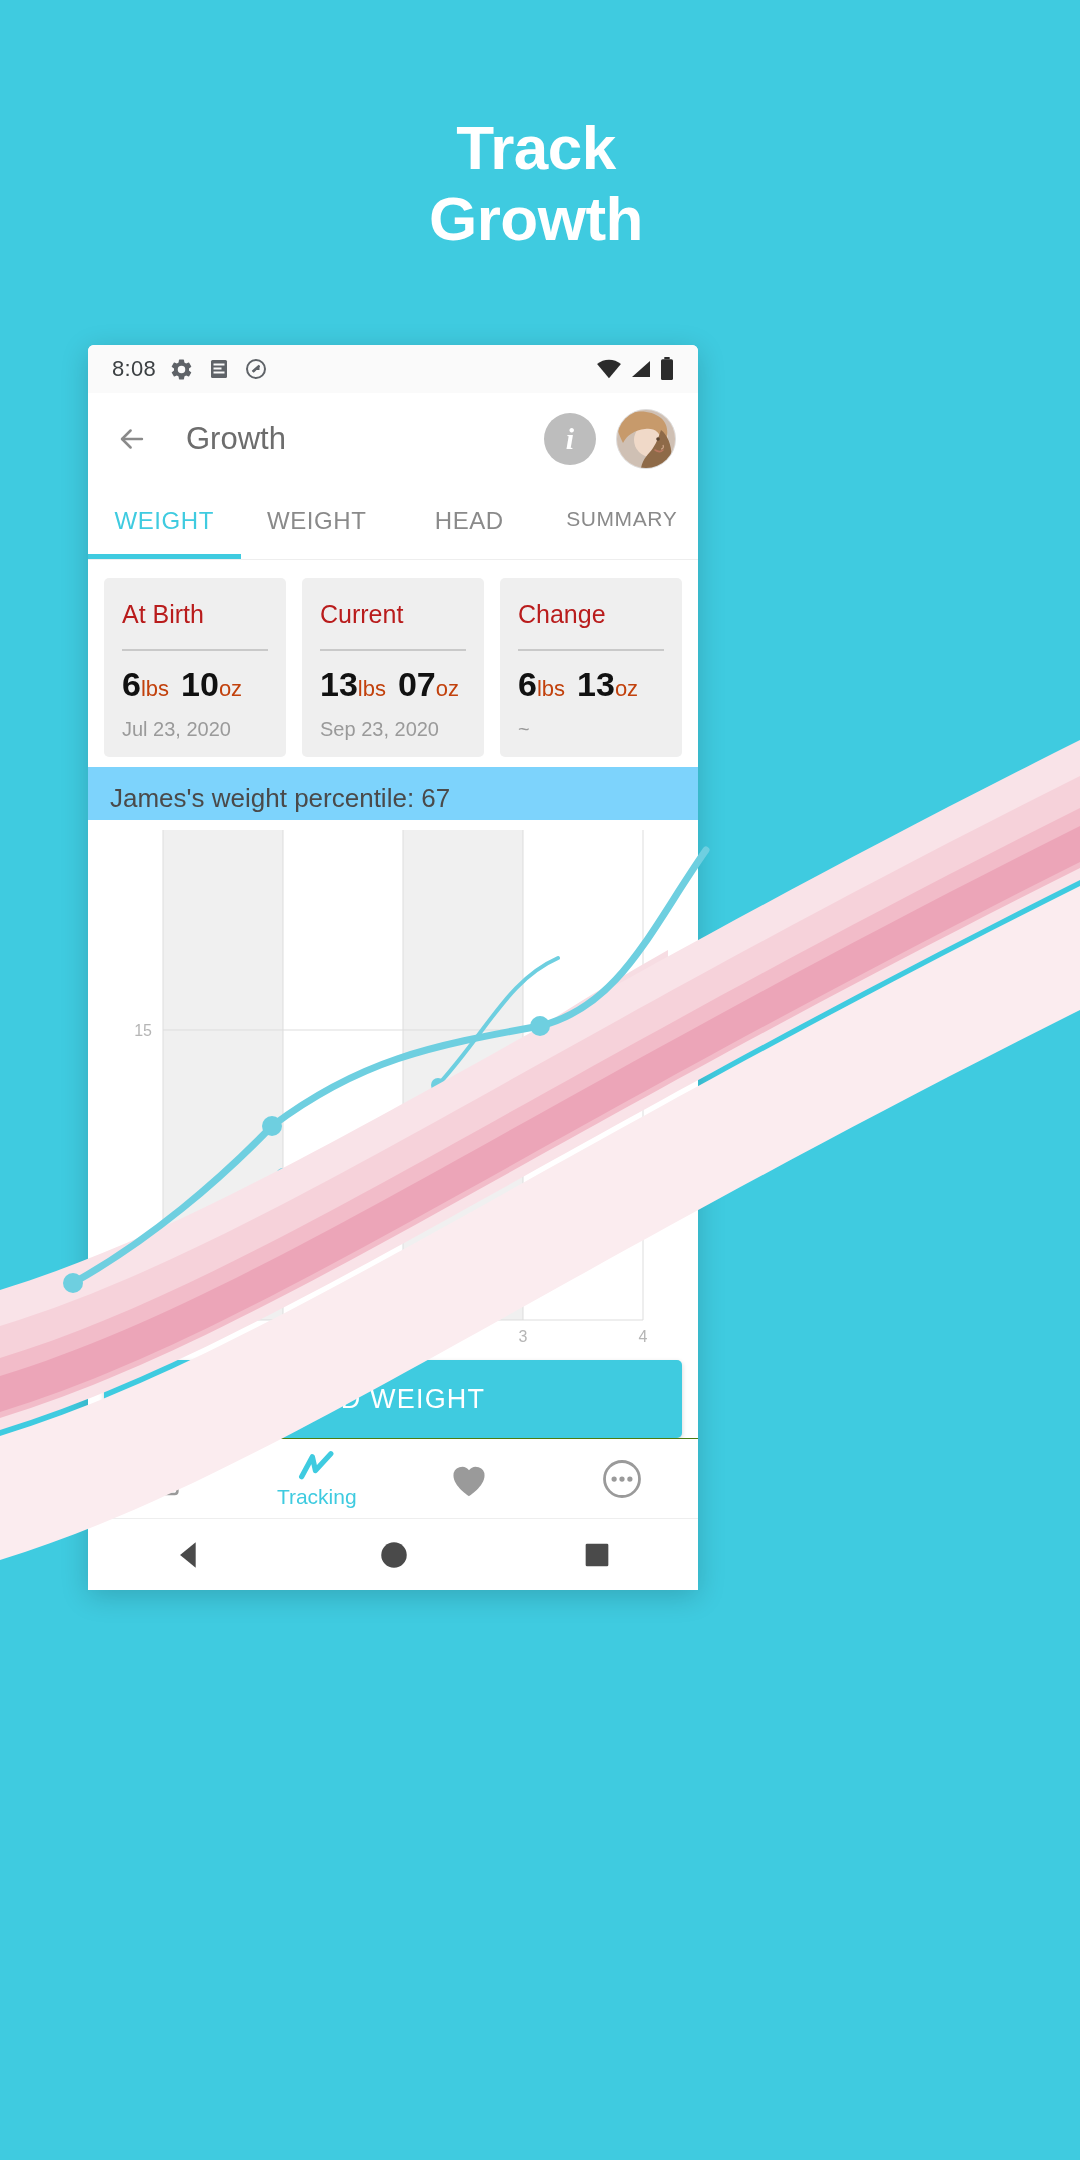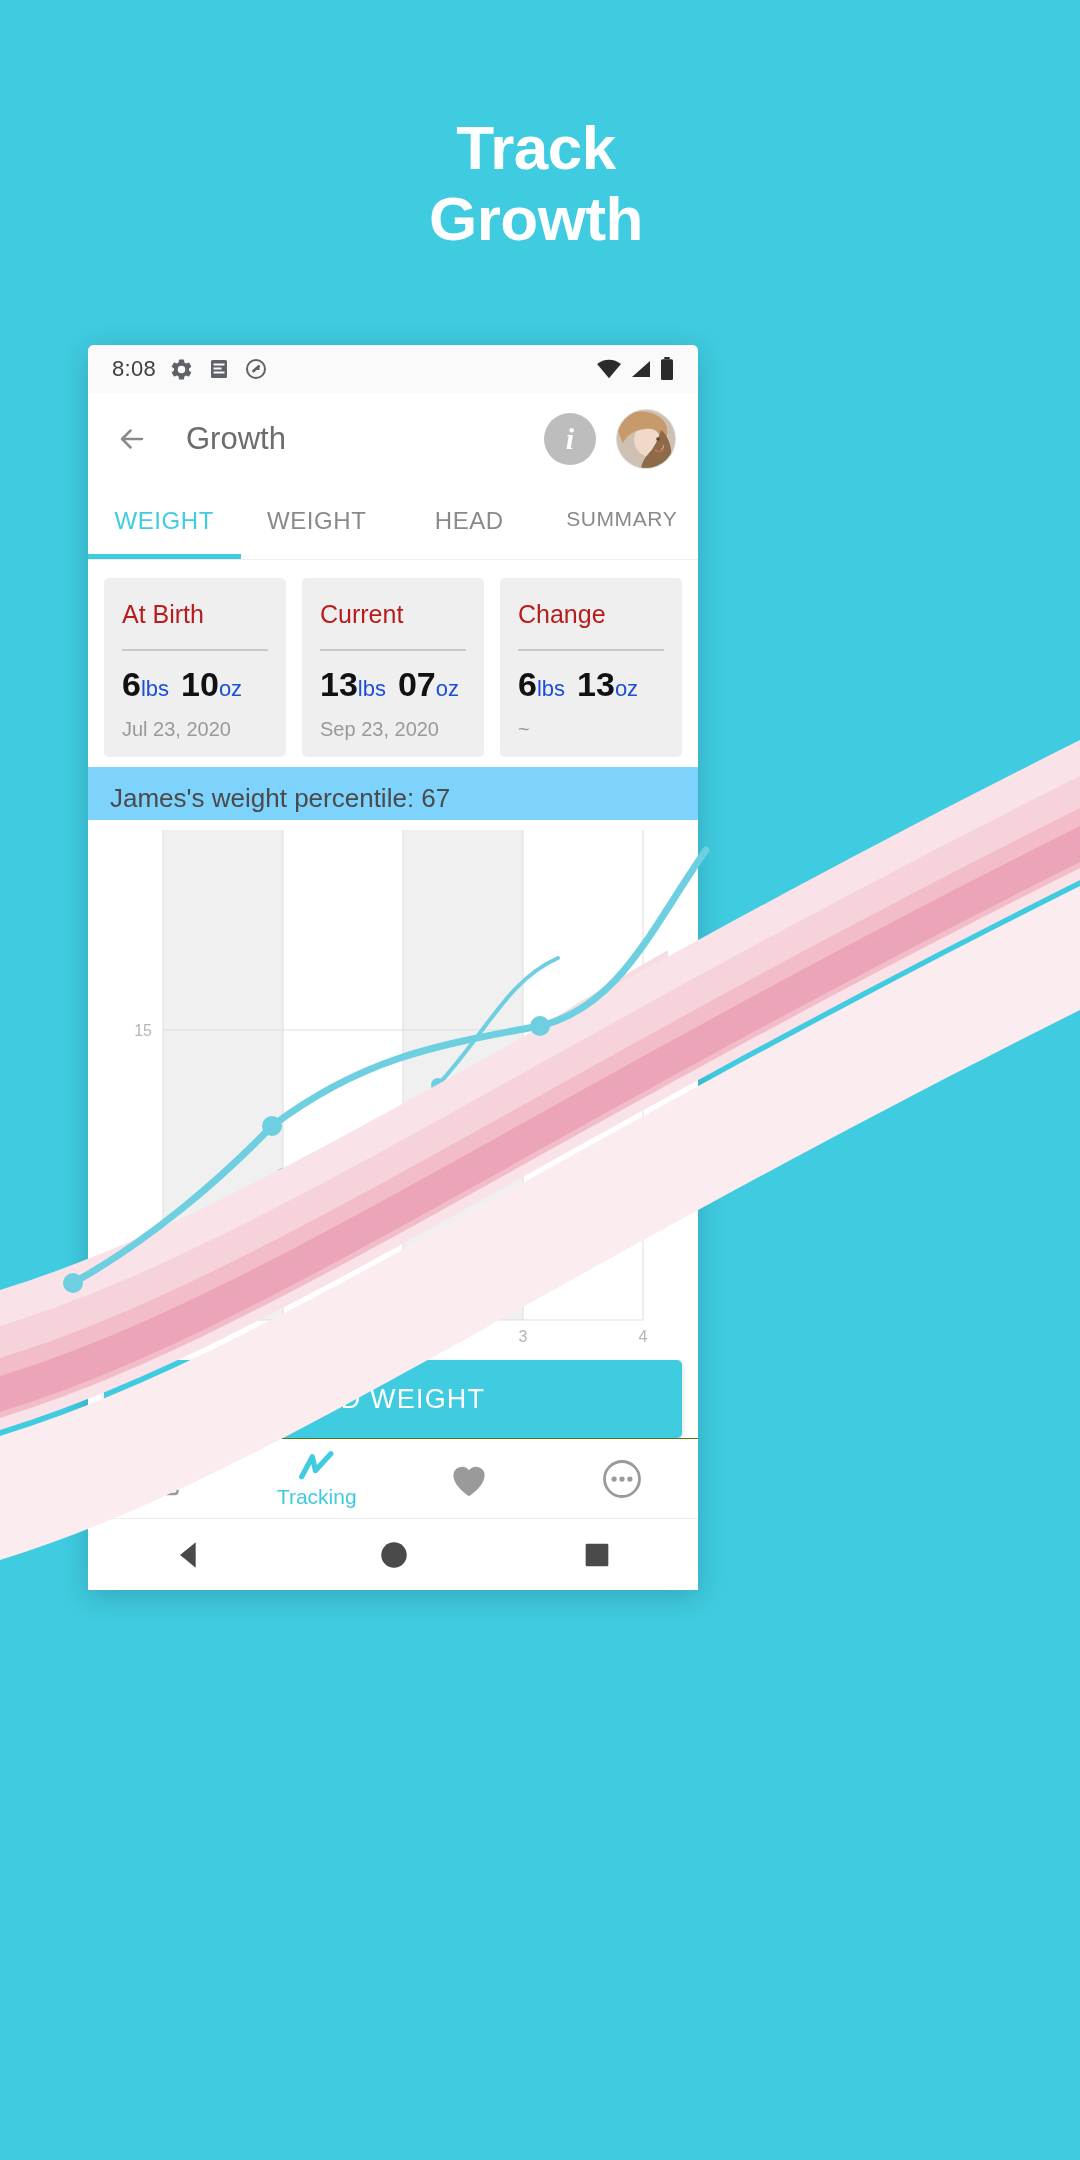--- a/index.html
+++ b/index.html
@@ -86,21 +86,21 @@
   }
   .card{
     flex:1; background:#efefef; border-radius:5px;
     padding:22px 18px 16px;
     min-height:155px;
   }
   .card-label{ font-size:25px; color:#b91c1c; }
   .card-rule{ height:2px; background:#c9c9c9; margin:20px 0 14px; }
   .card-value{ white-space:nowrap; }
   .card-value .big{ font-size:34px; font-weight:bold; color:#111; }
-  .card-value .unit{ font-size:22px; color:#1d4ed8; }
+  .card-value .unit{ font-size:22px; color:#c2410c; }
   .card-value .sp{ display:inline-block; width:12px; }
   .card-date{ font-size:20px; color:#9a9a9a; margin-top:14px; }
 
   
   .percentile{
     padding:16px 22px 6px; font-size:26px; color:#4a4a4a; background:#7dd3fc;
   }
 
   
   .chart-wrap{

